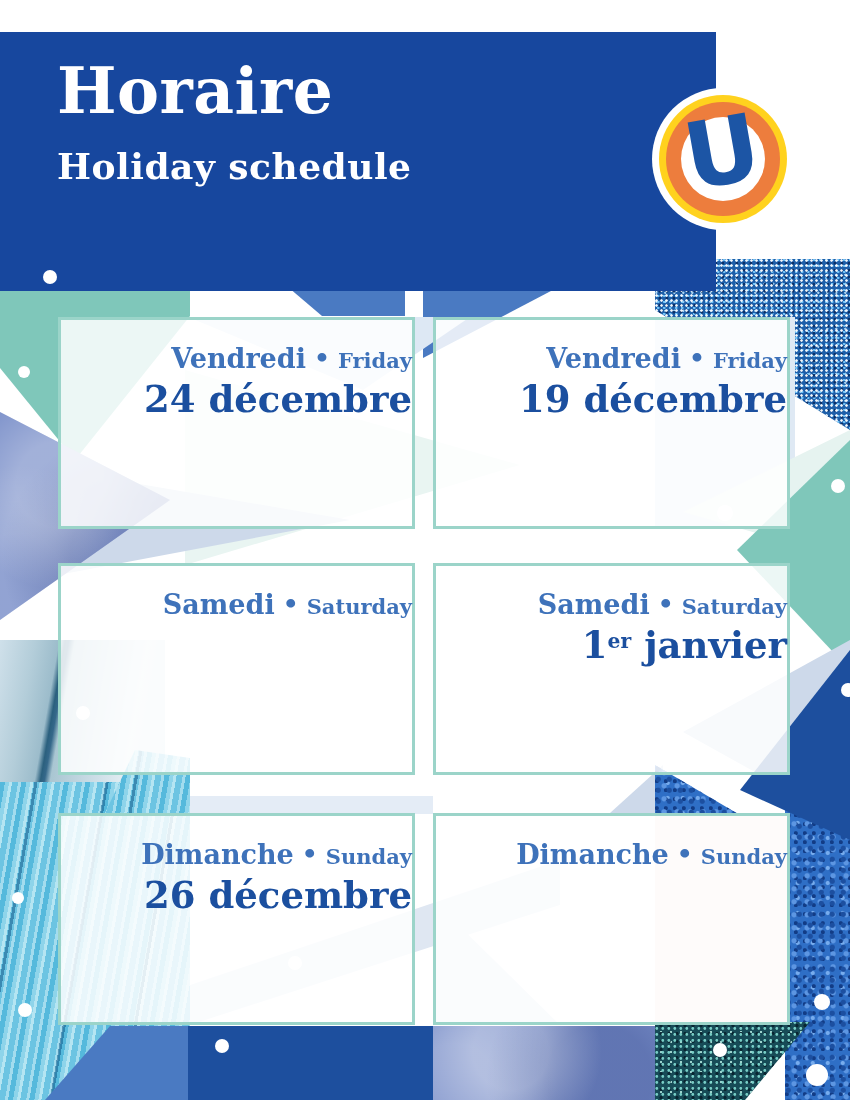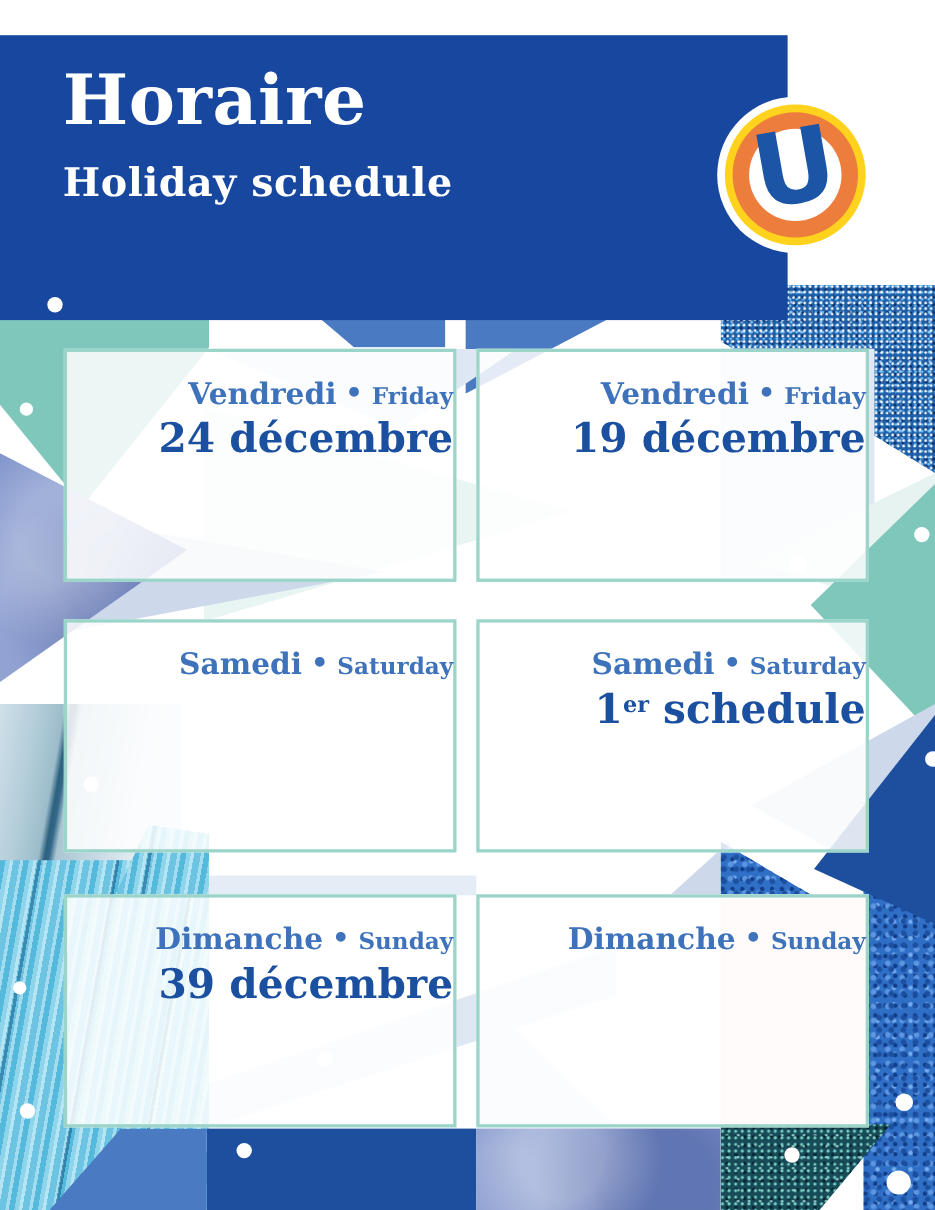--- a/index.html
+++ b/index.html
@@ -154,26 +154,26 @@
     <div class="day"><span class="fr">Vendredi</span><span class="sep">•</span><span class="en">Friday</span></div>
     <div class="date"><span>19 décembre</span><sup></sup><span></span></div>
   </section>
 
   <section class="card" style="left:58px;top:563px;width:357px;height:212px;">
     <div class="day"><span class="fr">Samedi</span><span class="sep">•</span><span class="en">Saturday</span></div>
   </section>
 
   <section class="card" style="left:433px;top:563px;width:357px;height:212px;">
     <div class="day"><span class="fr">Samedi</span><span class="sep">•</span><span class="en">Saturday</span></div>
-    <div class="date"><span>1</span><sup>er</sup><span> schedule</span></div>
+    <div class="date"><span>1</span><sup>er</sup><span> janvier</span></div>
   </section>
 
   <section class="card" style="left:58px;top:813px;width:357px;height:212px;">
     <div class="day"><span class="fr">Dimanche</span><span class="sep">•</span><span class="en">Sunday</span></div>
-    <div class="date"><span>39 décembre</span><sup></sup><span></span></div>
+    <div class="date"><span>26 décembre</span><sup></sup><span></span></div>
   </section>
 
   <section class="card" style="left:433px;top:813px;width:357px;height:212px;">
     <div class="day"><span class="fr">Dimanche</span><span class="sep">•</span><span class="en">Sunday</span></div>
   </section>
 
   <div>
     <div class="dot" style="left:43px;top:270px;width:14px;height:14px;"></div>
     <div class="dot" style="left:18px;top:366px;width:12px;height:12px;"></div>
     <div class="dot" style="left:144px;top:422px;width:14px;height:14px;"></div>

